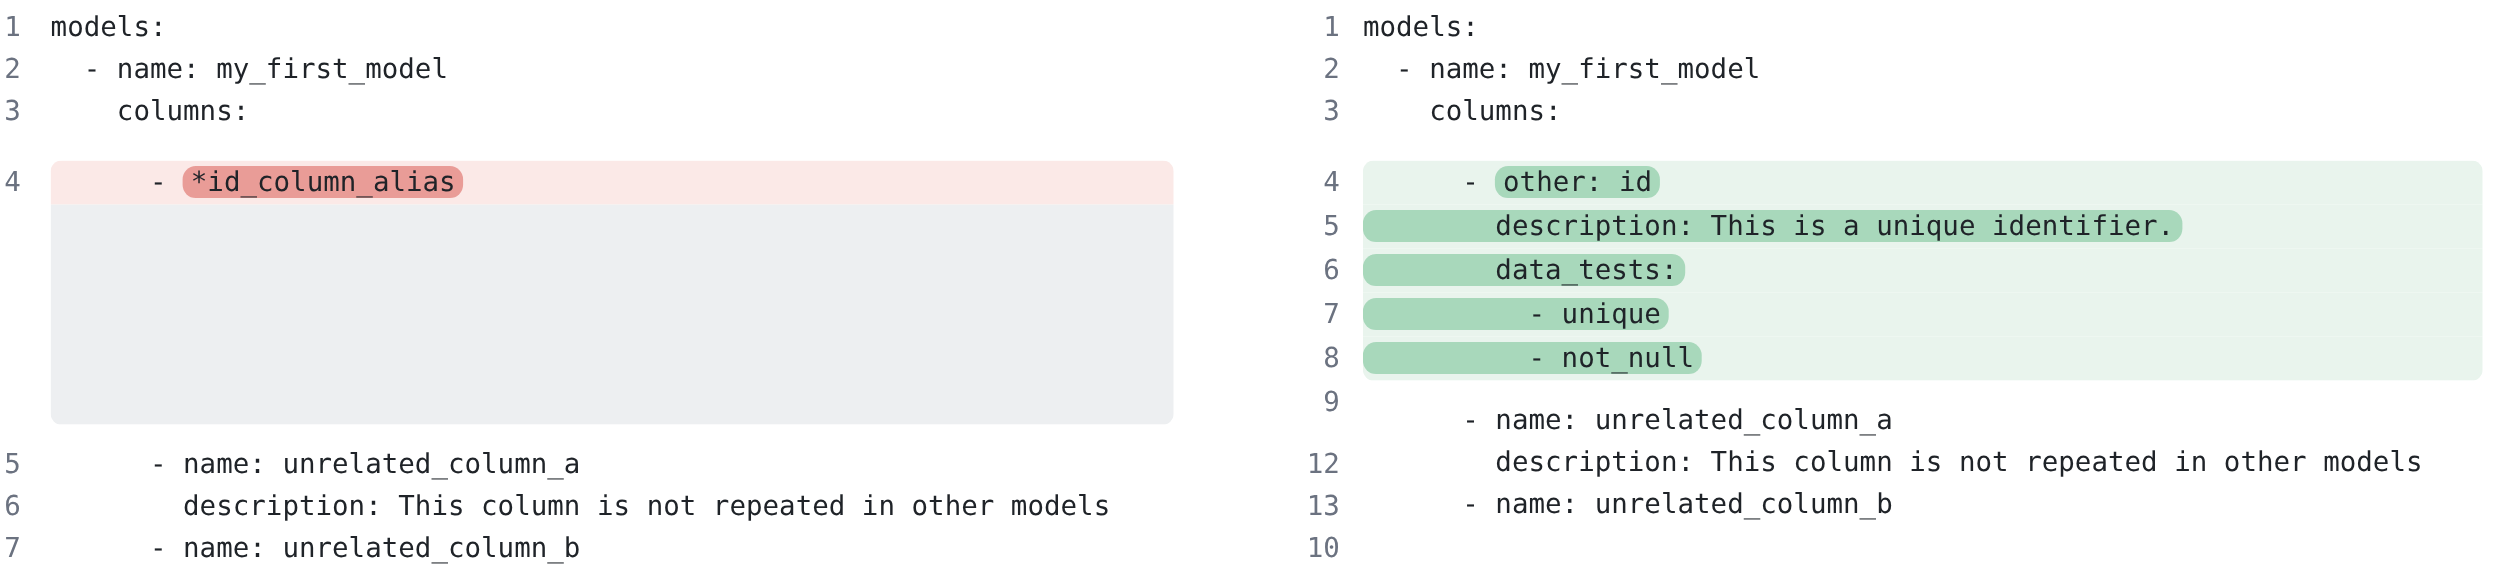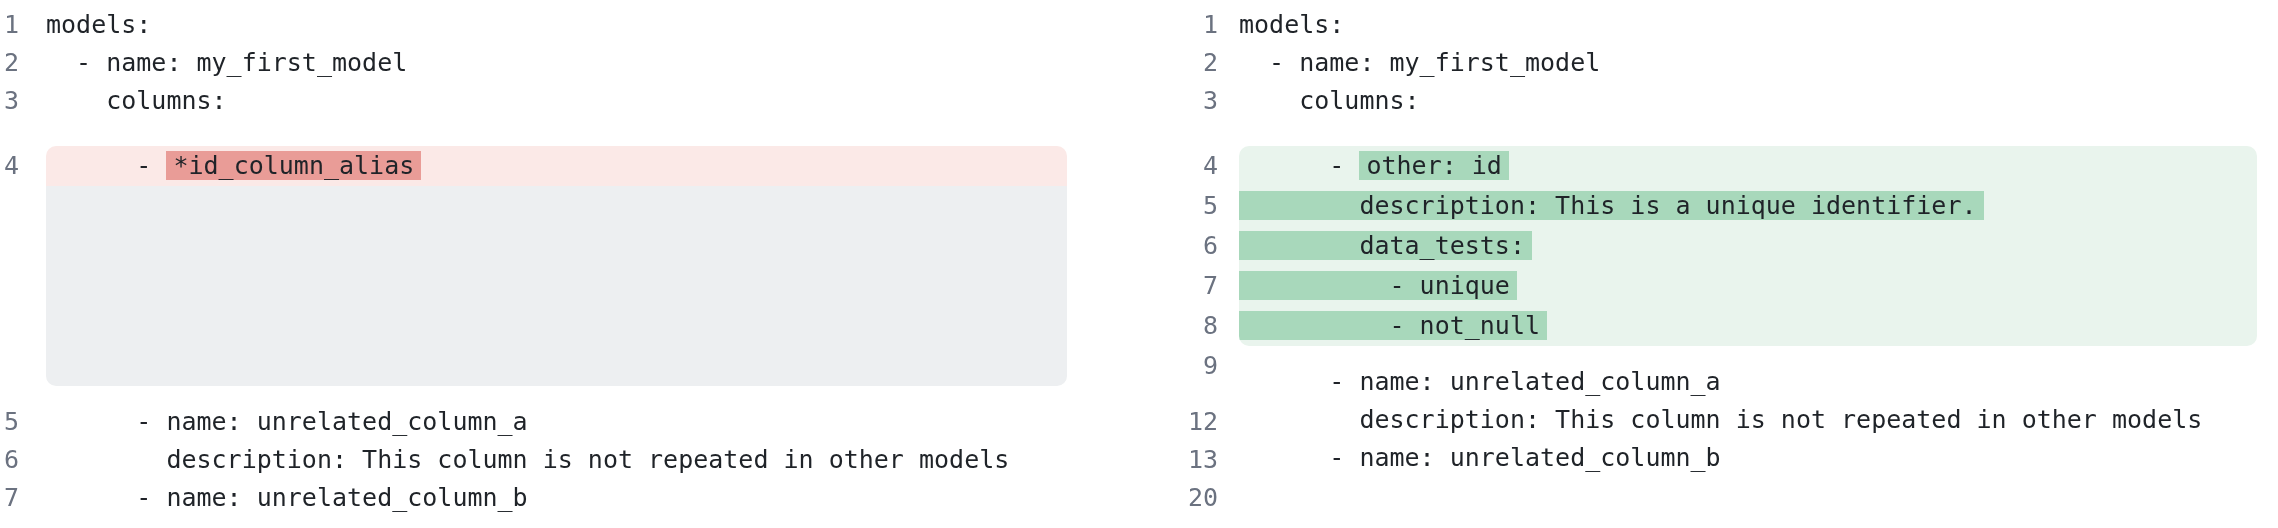--- a/index.html
+++ b/index.html
@@ -27,21 +27,21 @@
   .row       { height: 38px; line-height: 38px; white-space: pre; }
   .block-row { height: 40px; line-height: 40px; white-space: pre; }
   .gap-top    { height: 26px; }
   .gap-bottom { height: 17px; }
 
   .block { border-radius: 10px; overflow: hidden; margin: 26px 0 17px 0; }
   .block.removed .block-row.line { background: var(--removed-row, #fbe9e7); }
   .block.added   .block-row      { background: var(--added-row, #e9f4ed); }
   .spacer { background: var(--spacer, #edeff1); }
 
-  .chip { border-radius: 0; padding: 0 7px; }
+  .chip { border-radius: 12px; padding: 0 7px; }
   .chip.flush { padding-left: 0; }
   .removed .chip { background: var(--removed-chip, #e99c97); }
   .added   .chip { background: var(--added-chip, #a8d8bb); }
 </style>
 </head>
 <body>
 
 <div class="diff">
   <div class="panel left">
     <div class="gutter">
@@ -81,21 +81,21 @@
         <div class="gap-top"></div>
         <div class="block-row">4</div>
         <div class="block-row">5</div>
         <div class="block-row">6</div>
         <div class="block-row">7</div>
         <div class="block-row">8</div>
         <div class="block-row">9</div>
         <div class="gap-bottom"></div>
         <div class="row">12</div>
         <div class="row">13</div>
-        <div class="row">20</div>
+        <div class="row">10</div>
       </div>
     <div class="code">
         <div class="row">models:</div>
         <div class="row">  - name: my_first_model</div>
         <div class="row">    columns:</div>
         <div class="block added">
           <div class="block-row line">      - <span class="chip">other: id</span></div>
           <div class="block-row line"><span class="chip flush">        description: This is a unique identifier.</span></div>
           <div class="block-row line"><span class="chip flush">        data_tests:</span></div>
           <div class="block-row line"><span class="chip flush">          - unique</span></div>

